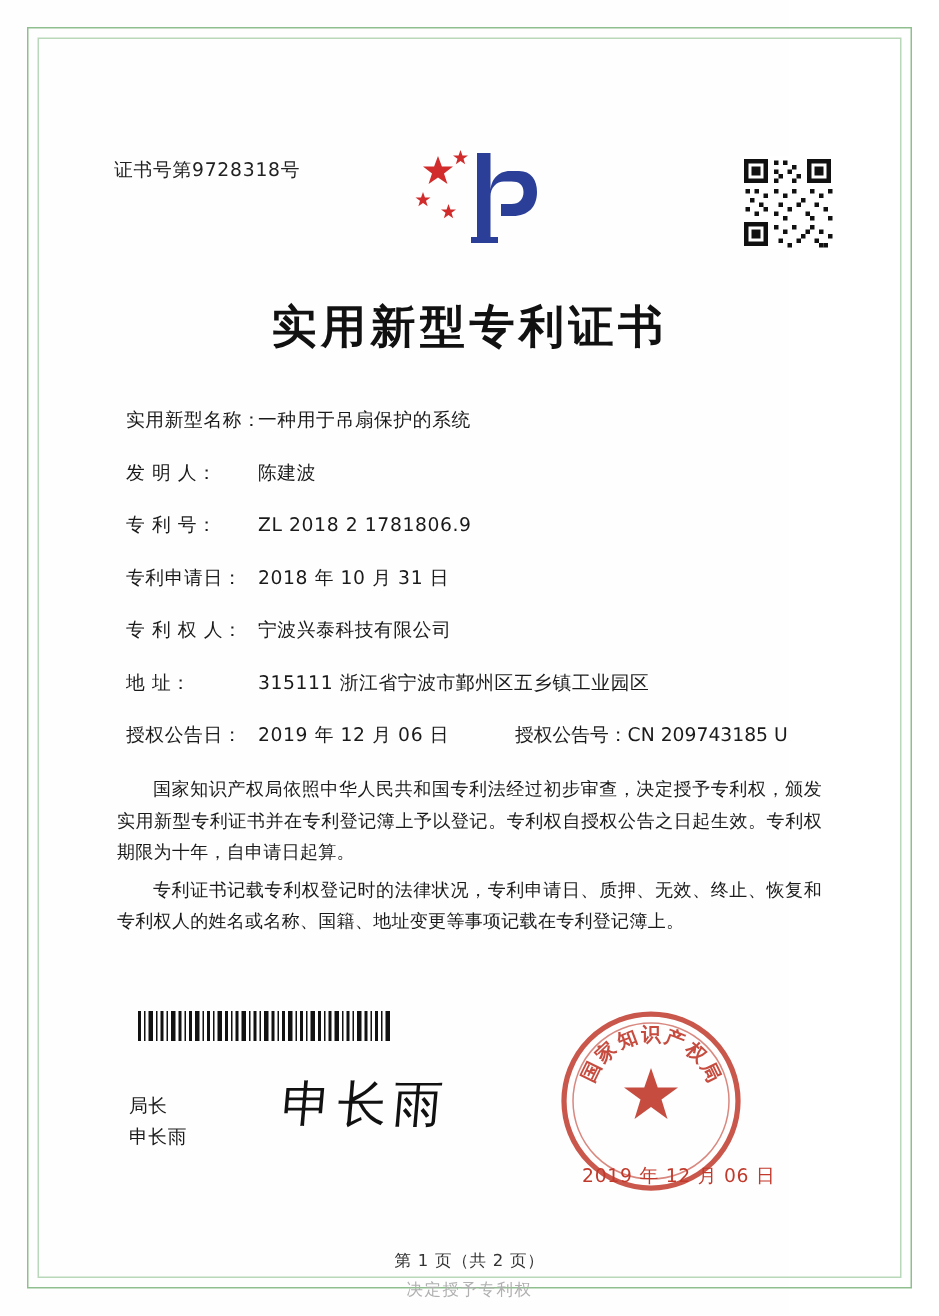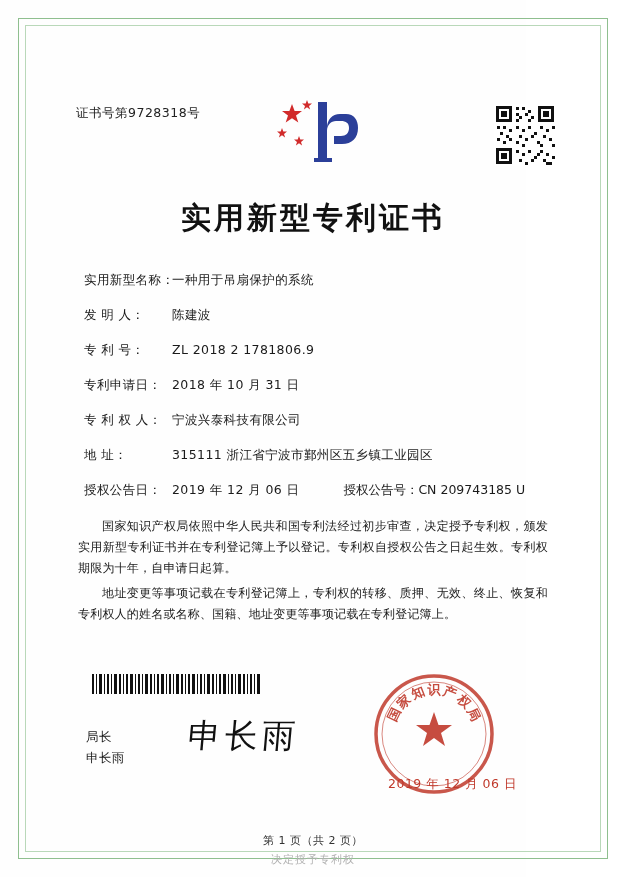--- a/index.html
+++ b/index.html
@@ -305,21 +305,21 @@
     <div class="field-row">
       <span class="field-label lbl-w1">地 址：</span><span class="field-value">315111 浙江省宁波市鄞州区五乡镇工业园区</span>
     </div>
     <div class="field-row">
       <span class="field-label lbl-w1">授权公告日：</span><span class="field-value">2019 年 12 月 06 日</span><span class="row-inline-second"><span class="lbl-narrow">授权公告号：</span><span class="lbl-narrow">CN 209743185 U</span></span>
     </div>
   </div>
 
   <div class="body-text">
     <p>国家知识产权局依照中华人民共和国专利法经过初步审查，决定授予专利权，颁发实用新型专利证书并在专利登记簿上予以登记。专利权自授权公告之日起生效。专利权期限为十年，自申请日起算。</p>
-    <p>地址变更等事项记载在专利登记簿上，专利权的转移、质押、无效、终止、恢复和专利权人的姓名或名称、国籍、地址变更等事项记载在专利登记簿上。</p>
+    <p>专利证书记载专利权登记时的法律状况，专利申请日、质押、无效、终止、恢复和专利权人的姓名或名称、国籍、地址变更等事项记载在专利登记簿上。</p>
   </div>
 
   <svg class="barcode" viewBox="0 0 168 20">
     <g fill="#111">
       <rect x="0" y="0" width="2" height="20"></rect>
         <rect x="4" y="0" width="1" height="20"></rect>
         <rect x="7" y="0" width="3" height="20"></rect>
       <rect x="12" y="0" width="1" height="20"></rect>
         <rect x="15" y="0" width="2" height="20"></rect>
         <rect x="19" y="0" width="1" height="20"></rect>

